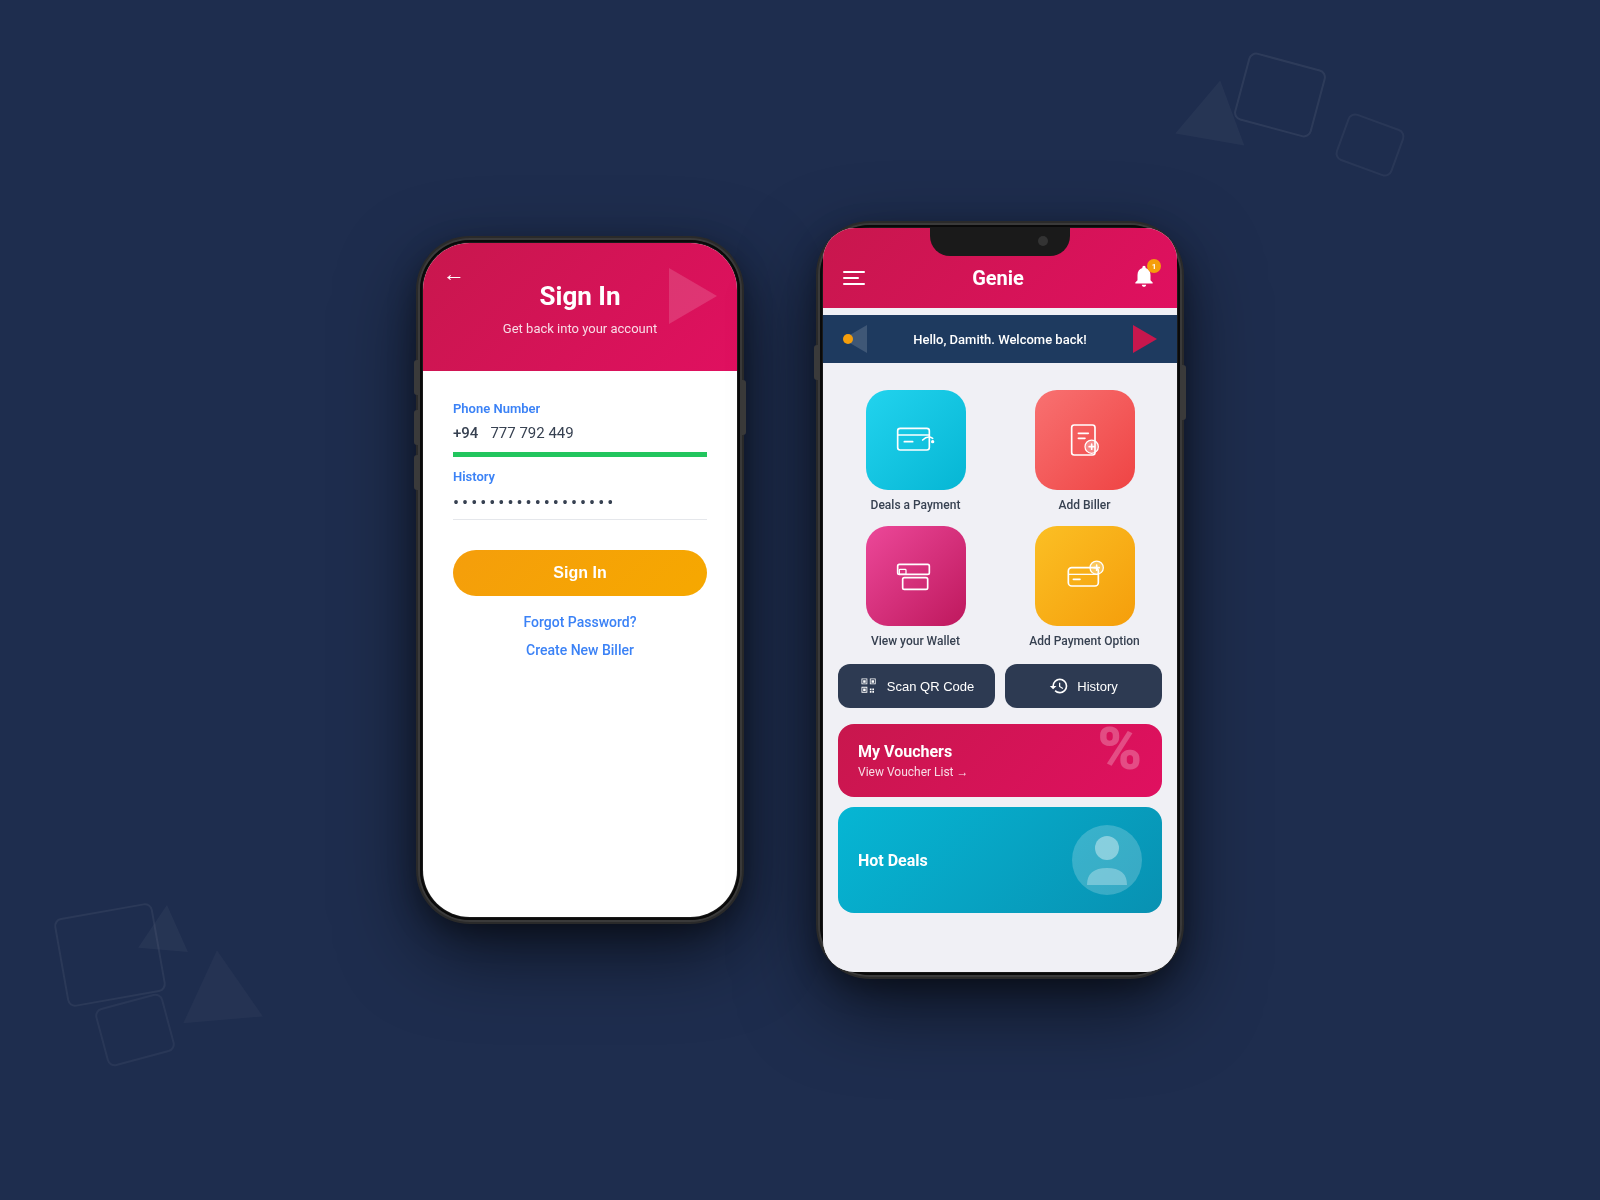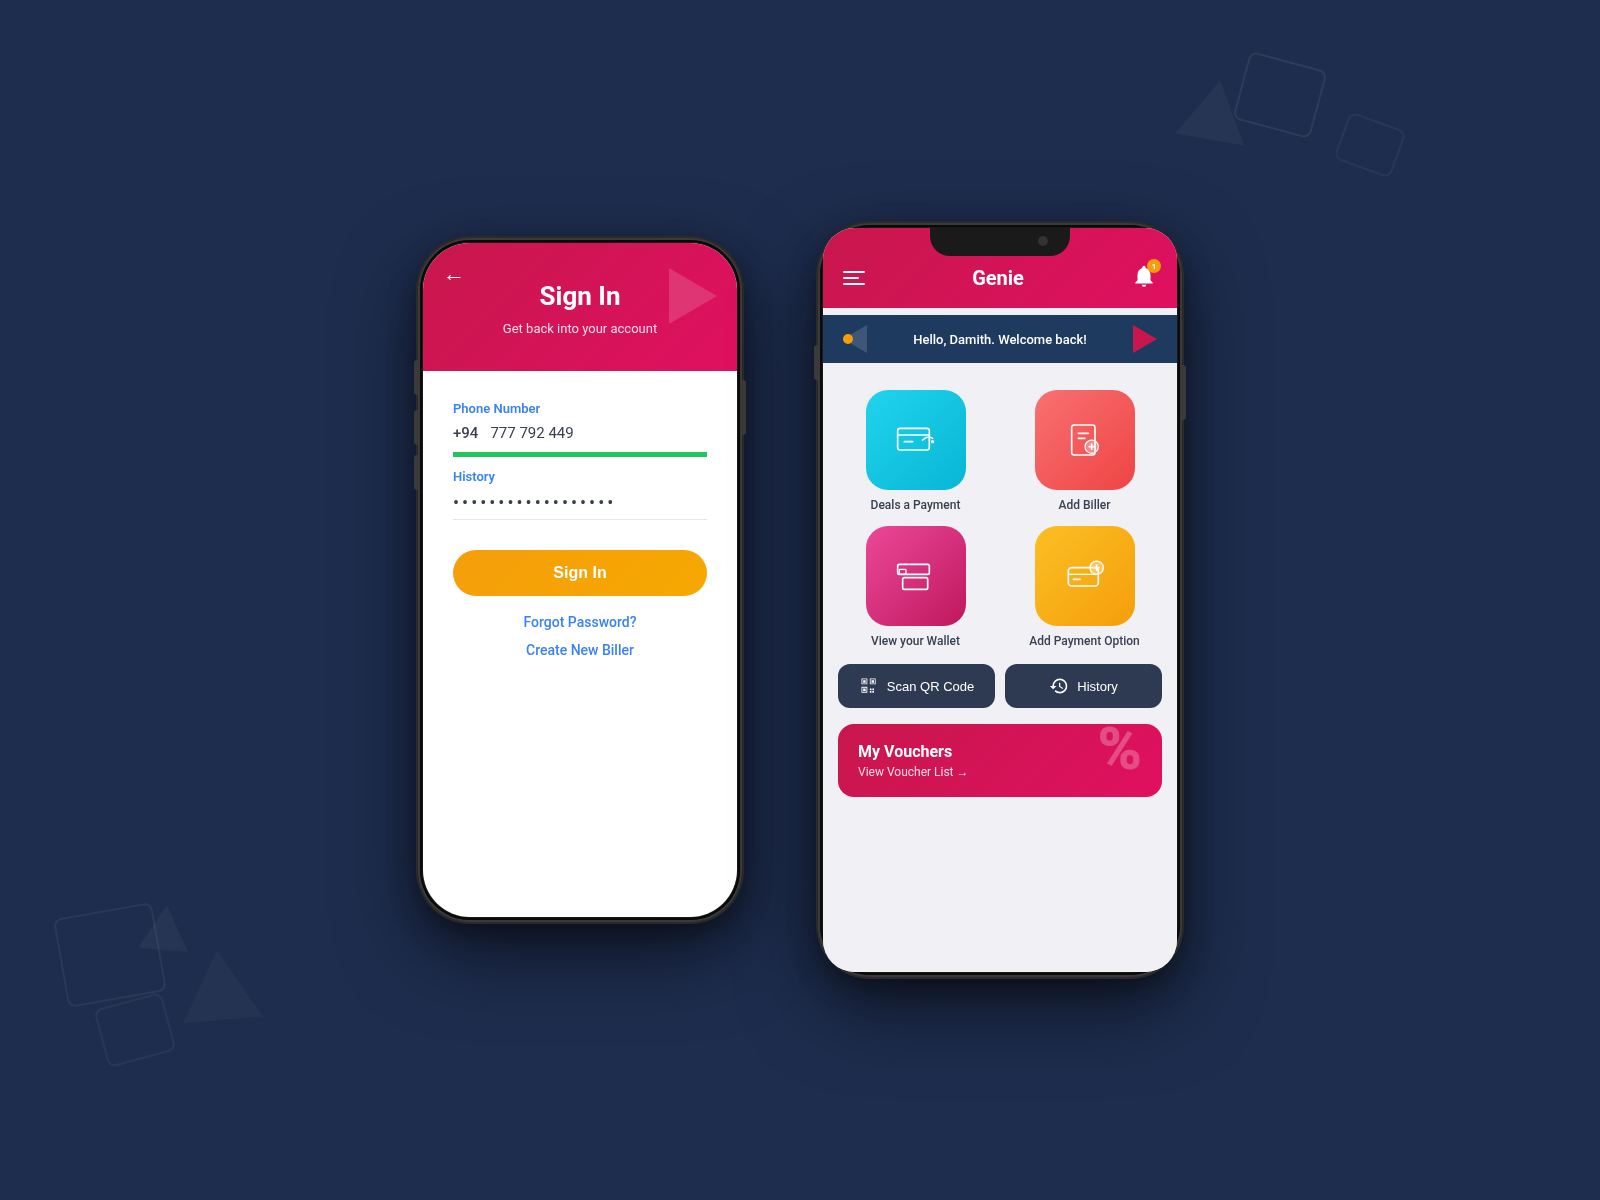--- a/index.html
+++ b/index.html
@@ -653,17 +653,29 @@
         </div>
 
         <div class="voucher-card">
           <div class="voucher-text">
             <h3>My Vouchers</h3>
             <div class="voucher-link">View Voucher List →</div>
           </div>
           <div class="voucher-percent">%</div>
         </div>
 
+        <div class="deals-card">
+          <div class="deals-text">
+            <h3>Hot Deals</h3>
+          </div>
+          <div class="deals-img-placeholder">
+
+            <svg width="50" height="60" viewBox="0 0 50 60" fill="none">
+              <circle cx="25" cy="18" r="12" fill="rgba(255,255,255,0.4)"></circle>
+              <path d="M5 55 Q5 38 25 38 Q45 38 45 55" fill="rgba(255,255,255,0.3)"></path>
+            </svg>
+          </div>
+        </div>
       </div>
     </div>
   </div>
 
 </div>
 
 </body></html>

